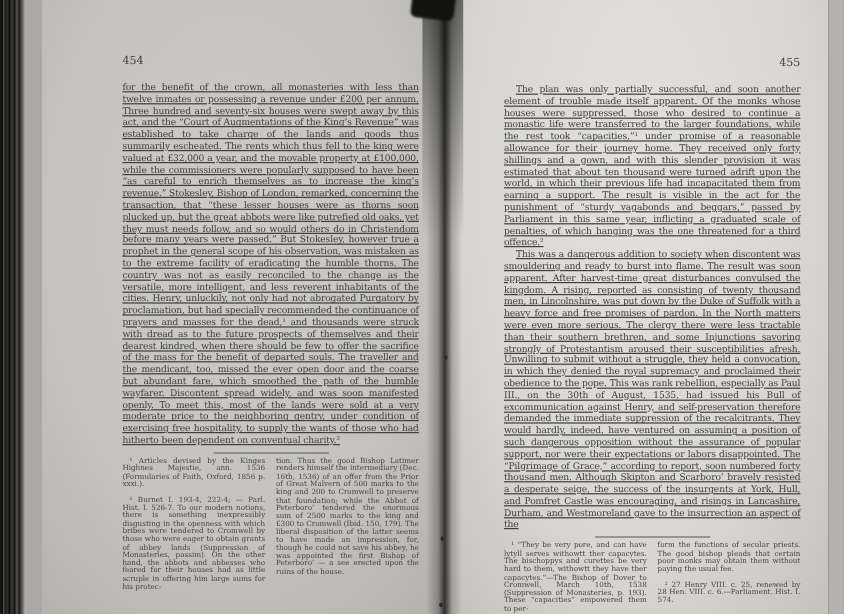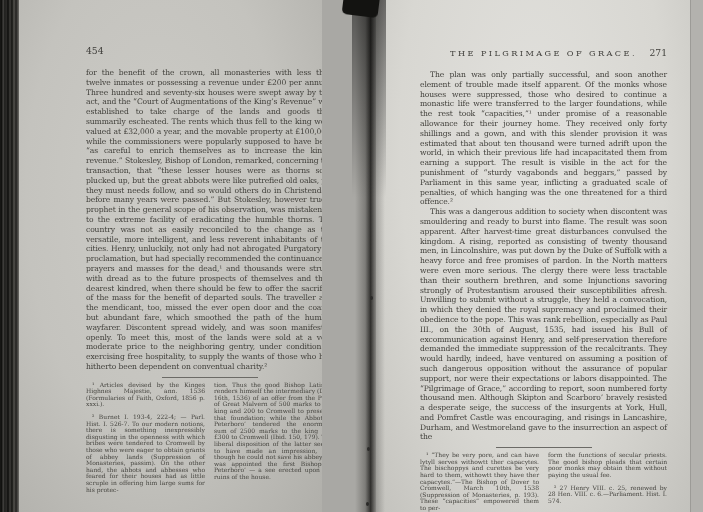--- a/index.html
+++ b/index.html
@@ -12,21 +12,21 @@
   
   .edge-stripes{
     position:absolute;left:0;top:0;width:21px;height:512px;
     background:linear-gradient(90deg,
       #191917 0px,#0e0e0c 2px,#4a4946 3px,#171715 5px,#343331 6px,
       #0c0c0a 8px,#403f3c 10px,#12120f 12px,#55544f 14px,#201f1d 16px,
       #6e6d68 19px,#b2b1ad 21px);
   }
   .page{position:absolute;top:0;height:512px;overflow:hidden;}
   .page-left{
-    left:19px;width:303px;
+    left:35px;width:357px;
     background:radial-gradient(ellipse at 45% 38%,#cccbc6 0%,#c4c3be 55%,#b0afaa 100%);
   }
   .page-right{
     left:376px;width:314px;
     background:radial-gradient(ellipse at 50% 28%,#e1e0dc 0%,#d8d7d2 60%,#c3c2bd 100%);
   }
   .right-outer{
     position:absolute;left:690px;top:0;width:13px;height:512px;
     background:#b3b2ae;border-left:1px solid #9c9b97;
   }
@@ -60,21 +60,21 @@
     font-size:8.2px;letter-spacing:2.4px;color:#3f3e3a;white-space:nowrap;
   }
   .pageno{position:absolute;font-size:9.2px;color:#3f3e3a;top:-1px;}
   .pageno-left{left:0;}
   .pageno-right{right:0;}
 
   .body-text{
     font-size:7.6px;line-height:9.8px;letter-spacing:-0.1px;
     text-align:justify;margin:0;
   }
-  .body-text p{margin:0;}
+  .body-text p{margin:0;text-decoration:underline;}
   .para-indent{text-indent:10px;}
 
   .fn-sep{width:96px;border:none;border-top:1px solid #6b6a66;margin:5px auto 4px;}
 
   .footnotes{display:flex;gap:9px;font-size:6px;line-height:6.6px;
     text-align:justify;color:#45443f;}
   .fn-col{flex:1;min-width:0;}
   .fn-col p{margin:0;}
   .fn-start{text-indent:6px;}
   .fn-gap{margin-top:6px !important;}
@@ -103,22 +103,21 @@
         <div class="fn-col">
           <p>tion. Thus the good Bishop Latimer renders himself the intermediary (Dec. 16th, 1536) of an offer from the Prior of Great Malvern of 500 marks to the king and 200 to Cromwell to preserve that foundation; while the Abbot of Peterboro’ tendered the enormous sum of 2500 marks to the king and £300 to Cromwell (Ibid. 150, 179). The liberal disposition of the latter seems to have made an impression, for, though he could not save his abbey, he was appointed the first Bishop of Peterboro’ — a see erected upon the ruins of the house.</p>
         </div>
       </div>
     </div>
   </div>
 
   <div class="page page-right">
     <div class="content content-right">
       <div class="running-head">
-        <span class="head-title">THE PILGRIMAGE OF GRACE.</span>
-        <span class="pageno pageno-right">271</span>
+        <span class="pageno pageno-right">455</span>
       </div>
       <div class="body-text">
         <p class="para-indent">The plan was only partially successful, and soon another element of trouble made itself apparent. Of the monks whose houses were suppressed, those who desired to continue a monastic life were transferred to the larger foundations, while the rest took “capacities,”¹ under promise of a reasonable allowance for their journey home. They received only forty shillings and a gown, and with this slender provision it was estimated that about ten thousand were turned adrift upon the world, in which their previous life had incapacitated them from earning a support. The result is visible in the act for the punishment of “sturdy vagabonds and beggars,” passed by Parliament in this same year, inflicting a graduated scale of penalties, of which hanging was the one threatened for a third offence.²</p>
         <p class="para-indent">This was a dangerous addition to society when discontent was smouldering and ready to burst into flame. The result was soon apparent. After harvest-time great disturbances convulsed the kingdom. A rising, reported as consisting of twenty thousand men, in Lincolnshire, was put down by the Duke of Suffolk with a heavy force and free promises of pardon. In the North matters were even more serious. The clergy there were less tractable than their southern brethren, and some Injunctions savoring strongly of Protestantism aroused their susceptibilities afresh. Unwilling to submit without a struggle, they held a convocation, in which they denied the royal supremacy and proclaimed their obedience to the pope. This was rank rebellion, especially as Paul III., on the 30th of August, 1535, had issued his Bull of excommunication against Henry, and self-preservation therefore demanded the immediate suppression of the recalcitrants. They would hardly, indeed, have ventured on assuming a position of such dangerous opposition without the assurance of popular support, nor were their expectations or labors disappointed. The “Pilgrimage of Grace,” according to report, soon numbered forty thousand men. Although Skipton and Scarboro’ bravely resisted a desperate seige, the success of the insurgents at York, Hull, and Pomfret Castle was encouraging, and risings in Lancashire, Durham, and Westmoreland gave to the insurrection an aspect of the</p>
       </div>
       <hr class="fn-sep">
       <div class="footnotes">
         <div class="fn-col">
           <p class="fn-start">¹ “They be very pore, and can have lytyll serves withowtt ther capacytes. The bischoppys and curettes be very hard to them, withowtt they have ther capacytes.”—The Bishop of Dover to Cromwell, March 10th, 1538 (Suppression of Monasteries, p. 193). These “capacities” empowered them to per-</p>
         </div>

